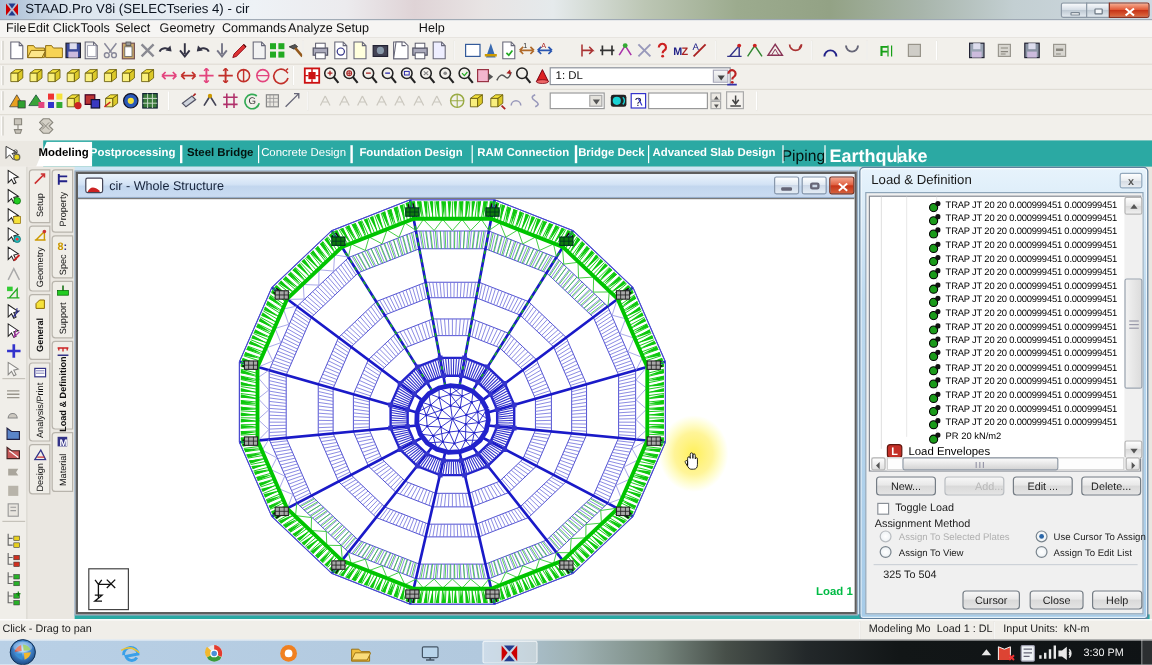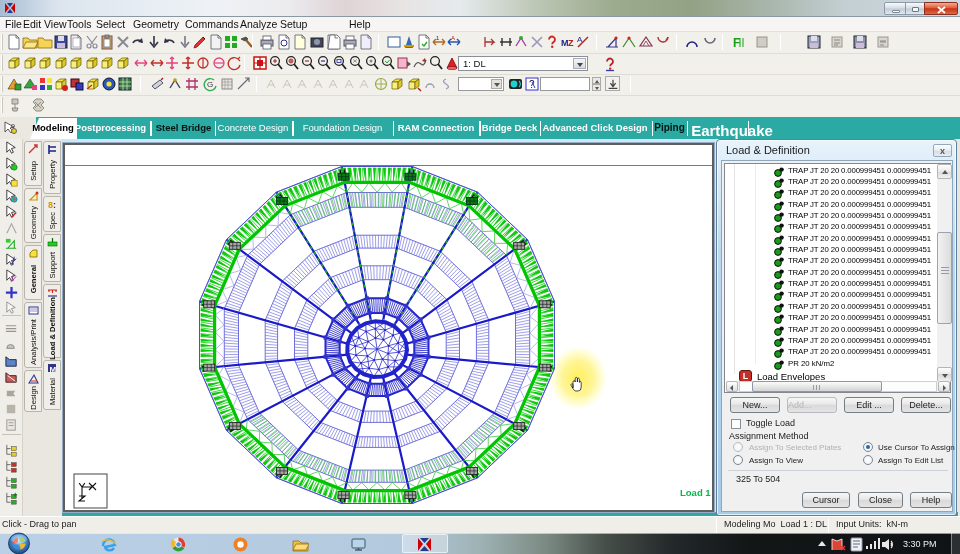--- a/index.html
+++ b/index.html
@@ -6,38 +6,39 @@
 .vsep{position:absolute;width:1px;background:#c9c5bc;border-right:1px solid #fff}
 .t{position:absolute;white-space:nowrap}
 </style></head><body>
 <div class="ab" style="left:0;top:0;width:960px;height:17px;background:linear-gradient(to right,#a8bdd4 0%,#dce5ee 6%,#eef2f6 22%,#ecebee 30%,#dfd3d6 36%,#e8e4e4 42%,#e5eaec 48%,#bcc6b4 56%,#9cab8e 64%,#93a285 72%,#a8b5ab 80%,#c3cfd2 88%,#cfd9e2 100%);border-bottom:1px solid #8a97a5">
 <svg class="ab" style="left:4px;top:2px" width="12" height="12" viewBox="0 0 12 12">
       <path d="M1 1 L5 6 L1 11 Z" fill="#c00"></path>
       <path d="M11 1 L7 6 L11 11 Z" fill="#c00"></path>
       <path d="M3 1 h6 L6 5 Z" fill="#223a8c"></path>
       <path d="M3 11 h6 L6 7 Z" fill="#223a8c"></path>
     </svg>
+<span class="t" style="left:21px;top:2px;font-size:11px;color:#0c1420">STAAD.Pro V8i (SELECTseries 4) - cir</span>
 </div>
 <div class="ab" style="left:884px;top:2px;width:74px;height:13px">
 <div class="ab" style="left:0;top:0;width:22px;height:13px;background:linear-gradient(#f8fafc,#d5dde5 48%,#bfcad4 52%,#e2e9ef);border:1px solid #8d99a6;border-radius:2px 0 0 2px">
       <div class="ab" style="left:7px;top:7px;width:8px;height:2.5px;background:#fdfdfd;border:0.5px solid #7a8692;border-radius:1px"></div>
     </div>
 <div class="ab" style="left:21px;top:0;width:20px;height:13px;background:linear-gradient(#f8fafc,#d5dde5 48%,#bfcad4 52%,#e2e9ef);border:1px solid #8d99a6">
       <div class="ab" style="left:6px;top:3.5px;width:7px;height:5px;border:1.5px solid #6a7682;border-radius:1px;background:#f4f7fa"></div>
     </div>
 <div class="ab" style="left:40px;top:0;width:34px;height:13px;background:linear-gradient(#f5ab90,#e25c3a 45%,#c63418 52%,#dd6a40);border:1px solid #8a3020;border-radius:0 2px 2px 0">
       <svg class="ab" style="left:12px;top:2.5px" width="9" height="8" viewBox="0 0 9 8">
         <path d="M1 1 L8 7 M8 1 L1 7" stroke="#fff" stroke-width="1.7"></path>
       </svg>
     </div>
 </div>
 <div class="ab" style="left:0;top:17px;width:960px;height:15px;background:#f6f5f3;border-bottom:1px solid #e3e0da">
     <span class="t" style="left:5px;top:1px;font-size:10.5px;color:#111">File</span>
     <span class="t" style="left:23px;top:1px;font-size:10.5px;color:#111">Edit</span>
-    <span class="t" style="left:44px;top:1px;font-size:10.5px;color:#111">View</span>
+    <span class="t" style="left:44px;top:1px;font-size:10.5px;color:#111">Click</span>
     <span class="t" style="left:67px;top:1px;font-size:10.5px;color:#111">Tools</span>
     <span class="t" style="left:96px;top:1px;font-size:10.5px;color:#111">Select</span>
     <span class="t" style="left:133px;top:1px;font-size:10.5px;color:#111">Geometry</span>
     <span class="t" style="left:185px;top:1px;font-size:10.5px;color:#111">Commands</span>
     <span class="t" style="left:240px;top:1px;font-size:10.5px;color:#111">Analyze</span>
     <span class="t" style="left:280px;top:1px;font-size:10.5px;color:#111">Setup</span>
     <span class="t" style="left:309px;top:19px;font-size:10.5px;color:#111">Window</span>
     <span class="t" style="left:349px;top:1px;font-size:10.5px;color:#111">Help</span>
   </div>
 <div class="ab" style="left:0;top:32px;width:960px;height:85px;background:#f2f0eb"></div>
@@ -368,21 +369,21 @@
     <path d="M13 3 l1 4 -4 -1 Z" fill="#a22"></path>
   </svg>
 <svg class="ab" style="left:428px;top:55px" width="16" height="16" viewBox="0 0 16 16">
     <circle cx="7" cy="6" r="4.4" fill="none" stroke="#222" stroke-width="1.3"></circle>
     <path d="M10 9 L14 14" stroke="#222" stroke-width="1.8"></path>
   </svg>
 <svg class="ab" style="left:444px;top:55px" width="16" height="16" viewBox="0 0 16 16">
     <path d="M8 3 L13 13 H3 Z" fill="#d22" stroke="#701" stroke-width="0.8"></path>
     <ellipse cx="8" cy="13" rx="5" ry="1.6" fill="#e66" stroke="#701" stroke-width="0.6"></ellipse>
   </svg>
-<div class="ab" style="left:458px;top:56px;width:130px;height:15px;background:#fff;border:1px solid #8a8f98">
+<div class="ab" style="left:458px;top:56px;width:151px;height:15px;background:#fff;border:1px solid #8a8f98">
 <span class="t" style="left:4px;top:1px;font-size:9.5px;color:#111">1: DL</span>
 <div class="ab" style="right:1px;top:1px;width:13px;height:11px;background:linear-gradient(#f6f6f6,#d8dade);border:1px solid #aab">
       <div class="ab" style="left:3px;top:4px;border-left:3px solid transparent;border-right:3px solid transparent;border-top:4px solid #444"></div>
     </div>
 </div>
 <svg class="ab" style="left:602px;top:56px" width="16" height="16" viewBox="0 0 16 16">
     <path d="M5 5.5 a3 3 0 1 1 4.5 2.6 q-1.3 0.7 -1.3 2.2" fill="none" stroke="#b22" stroke-width="1.8"></path>
     <circle cx="8.2" cy="12.6" r="1.2" fill="#b22"></circle>
     <path d="M4 14.5 h8" stroke="#33a" stroke-width="1.3"></path>
   </svg>
@@ -550,25 +551,25 @@
     <path d="M2 2 L2 12 L5 9 L8 13 L10 11 L7 8 L11 7 Z" fill="#fff" stroke="#333" stroke-width="0.8"></path>
     <text x="8" y="8" font-size="7" fill="#333">o</text>
     <circle cx="11" cy="11" r="2.5" fill="#e8d020" stroke="#665"></circle>
   </svg>
 <div class="ab" style="left:36px;top:117px;width:924px;height:22px;background:#2ba9a3"></div>
 <div class="ab" style="left:30px;top:118px;width:47px;height:21px;background:#fff;clip-path:polygon(9px 0,47px 0,47px 21px,0 21px)"></div>
 <div class="t" style="left:53px;top:122px;transform:translateX(-50%);font-size:9.5px;font-weight:bold;color:#000">Modeling</div>
 <div class="t" style="left:110.5px;top:122px;transform:translateX(-50%);font-size:9.5px;font-weight:bold;color:#fff">Postprocessing</div>
 <div class="t" style="left:183.5px;top:122px;transform:translateX(-50%);font-size:9.5px;font-weight:bold;color:#04140f">Steel Bridge</div>
 <div class="t" style="left:253px;top:122px;transform:translateX(-50%);font-size:9.5px;font-weight:normal;color:#fff">Concrete Design</div>
-<div class="t" style="left:342.5px;top:122px;transform:translateX(-50%);font-size:9.5px;font-weight:normal;color:#fff">Foundation Design</div>
+<div class="t" style="left:342.5px;top:122px;transform:translateX(-50%);font-size:9.5px;font-weight:bold;color:#fff">Foundation Design</div>
 <div class="t" style="left:436px;top:122px;transform:translateX(-50%);font-size:9.5px;font-weight:bold;color:#fff">RAM Connection</div>
 <div class="t" style="left:509.5px;top:122px;transform:translateX(-50%);font-size:9.5px;font-weight:bold;color:#fff">Bridge Deck</div>
-<div class="t" style="left:595px;top:122px;transform:translateX(-50%);font-size:9.5px;font-weight:bold;color:#fff">Advanced Click Design</div>
-<div class="t" style="left:669.5px;top:122px;transform:translateX(-50%);font-size:10px;font-weight:bold;color:#04140f">Piping</div>
+<div class="t" style="left:595px;top:122px;transform:translateX(-50%);font-size:9.5px;font-weight:bold;color:#fff">Advanced Slab Design</div>
+<div class="t" style="left:669.5px;top:122px;transform:translateX(-50%);font-size:13px;font-weight:normal;color:#04140f">Piping</div>
 <div class="t" style="left:732px;top:122px;transform:translateX(-50%);font-size:15px;font-weight:bold;color:#fff">Earthquake</div>
 <div class="ab" style="left:150px;top:121px;width:1.5px;height:15px;background:#fff"></div>
 <div class="ab" style="left:214.5px;top:121px;width:1.5px;height:15px;background:#fff"></div>
 <div class="ab" style="left:292px;top:121px;width:1.5px;height:15px;background:#fff"></div>
 <div class="ab" style="left:392.5px;top:121px;width:1.5px;height:15px;background:#fff"></div>
 <div class="ab" style="left:479px;top:121px;width:1.5px;height:15px;background:#fff"></div>
 <div class="ab" style="left:539.5px;top:121px;width:1.5px;height:15px;background:#fff"></div>
 <div class="ab" style="left:651.5px;top:121px;width:1.5px;height:15px;background:#fff"></div>
 <div class="ab" style="left:686.5px;top:121px;width:1.5px;height:15px;background:#fff"></div>
 <div class="ab" style="left:747.5px;top:121px;width:1.5px;height:15px;background:#fff"></div>
@@ -747,20 +748,37 @@
 <div class="ab" style="left:43px;top:360px;width:18px;height:50px;background:#f0eee8;border:1px solid #b8b4ac;border-radius:3px 0 0 3px">
     <svg class="ab" style="left:3px;top:2px" width="11" height="11" viewBox="0 0 11 11">
       <rect x="1" y="1" width="8" height="8" fill="#338"></rect>
       <text x="2.5" y="8.5" font-size="8" fill="#fff" font-weight="bold">M</text>
     </svg>
     <div class="ab" style="left:0;top:14px;width:16px;height:34px;display:flex;align-items:center;justify-content:center">
       <span style="writing-mode:vertical-rl;transform:rotate(180deg);font-size:7.6px;font-weight:normal;color:#111;white-space:nowrap">Material</span>
     </div>
   </div>
 <div class="ab" style="left:63px;top:143px;width:651px;height:369px;border:2px solid #5e5e5e;background:#fff;box-shadow:0 0 0 1px #96acc4">
+<div class="ab" style="left:0;top:0;width:647px;height:20px;background:linear-gradient(#eaf3fc,#d3e3f5 45%,#c2d6ee 55%,#cadcf2);border-bottom:1px solid #96aecb">
+<div class="ab" style="left:6px;top:3px;width:15px;height:13px;background:#fff;border:1.5px solid #445;border-radius:2px"><svg width="12" height="10" viewBox="0 0 12 10">
+          <path d="M1 8 Q4 1 11 7 L11 8 Z" fill="#c22"></path>
+        </svg></div>
+<span class="t" style="left:26px;top:4px;font-size:10.5px;color:#16233a">cir - Whole Structure</span>
+<div class="ab" style="left:580px;top:2px;width:21px;height:15px;background:linear-gradient(#fdfeff,#dfe8f2 50%,#ccd8e8 50%,#e4ecf4);border:1px solid #8898ac;border-radius:2px">
+        <div class="ab" style="left:5px;top:8px;width:9px;height:3px;background:#667;border-radius:1px"></div>
+      </div>
+<div class="ab" style="left:603px;top:2px;width:21px;height:15px;background:linear-gradient(#fdfeff,#dfe8f2 50%,#ccd8e8 50%,#e4ecf4);border:1px solid #8898ac;border-radius:2px">
+        <div class="ab" style="left:5.5px;top:3.5px;width:8px;height:6px;border:2px solid #667;border-radius:2px"></div>
+      </div>
+<div class="ab" style="left:626px;top:2px;width:21px;height:15px;background:linear-gradient(#f4a58e,#e06040 48%,#c63418 52%,#d4603c);border:1px solid #7c2a14;border-radius:2px">
+        <svg class="ab" style="left:6px;top:3.5px" width="9" height="8" viewBox="0 0 9 8">
+          <path d="M1 1 L8 7 M8 1 L1 7" stroke="#fff" stroke-width="1.6"></path>
+        </svg>
+      </div>
+</div>
 <div class="ab" id="client" style="left:0;top:20px;width:647px;height:345px;background:#fff;border-top:1px solid #7a7a7a">
 <svg width="649" height="344" viewBox="0 0 649 344" style="position:absolute;left:0;top:0">
 <defs>
           <radialGradient id="glow" cx="50%" cy="50%" r="50%">
             <stop offset="0%" stop-color="#ffef50" stop-opacity="0.95"></stop>
             <stop offset="55%" stop-color="#fff176" stop-opacity="0.75"></stop>
             <stop offset="100%" stop-color="#ffff80" stop-opacity="0"></stop>
           </radialGradient>
         </defs>
 <path d="M489.5 135.5L462.5 73.6L412.6 26.2L347.3 0.5L276.7 0.5L211.4 26.2L161.5 73.6L134.5 135.5L134.5 202.5L161.5 264.4L211.4 311.8L276.7 337.5L347.3 337.5L412.6 311.8L462.5 264.4L489.5 202.5L489.5 135.5ZM464.7 142.6L441.4 89.3L398.5 48.6L342.4 26.5L281.6 26.5L225.5 48.6L182.6 89.3L159.3 142.6L159.3 200.2L182.6 253.4L225.5 294.2L281.6 316.3L342.4 316.3L398.5 294.2L441.4 253.4L464.7 200.2L464.7 142.6ZM450.5 146.6L429.4 98.3L390.4 61.3L339.5 41.3L284.5 41.3L233.6 61.3L194.6 98.3L173.5 146.6L173.5 198.9L194.6 247.2L233.6 284.1L284.5 304.1L339.5 304.1L390.4 284.1L429.4 247.2L450.5 198.9L450.5 146.6ZM423.8 154.2L406.8 115.2L375.4 85.3L334.2 69.2L289.8 69.2L248.6 85.3L217.2 115.2L200.2 154.2L200.2 196.4L217.2 235.4L248.6 265.3L289.8 281.4L334.2 281.4L375.4 265.3L406.8 235.4L423.8 196.4L423.8 154.2ZM411.4 157.7L396.3 123.0L368.3 96.5L331.8 82.1L292.2 82.1L255.7 96.5L227.7 123.0L212.6 157.7L212.6 195.2L227.7 229.9L255.7 256.5L292.2 270.8L331.8 270.8L368.3 256.5L396.3 229.9L411.4 195.2L411.4 157.7ZM394.5 162.5L382.0 133.7L358.8 111.7L328.4 99.8L295.6 99.8L265.2 111.7L242.0 133.7L229.5 162.5L229.5 193.7L242.0 222.5L265.2 244.5L295.6 256.4L328.4 256.4L358.8 244.5L382.0 222.5L394.5 193.7L394.5 162.5ZM381.2 166.3L370.7 142.2L351.2 123.7L325.8 113.7L298.2 113.7L272.8 123.7L253.3 142.2L242.8 166.3L242.8 192.4L253.3 216.6L272.8 235.1L298.2 245.1L325.8 245.1L351.2 235.1L370.7 216.6L381.2 192.4L381.2 166.3Z" fill="none" stroke="#4a4ad0" stroke-width="0.8"></path>
@@ -1027,21 +1045,21 @@
 <div class="ab" style="left:26px;top:0;width:130px;height:11px;background:linear-gradient(#fbfbfb,#d4d4d4);border:1px solid #8e98a4;border-radius:2px">
           <div class="ab" style="left:60px;top:3px;width:1px;height:5px;background:#99a"></div>
           <div class="ab" style="left:63px;top:3px;width:1px;height:5px;background:#99a"></div>
           <div class="ab" style="left:66px;top:3px;width:1px;height:5px;background:#99a"></div>
         </div>
 <div class="ab" style="left:212px;top:0;width:12px;height:11px;background:linear-gradient(#fefefe,#e0e0e0);border:1px solid #b5b5b5;border-radius:2px">
           <div class="ab" style="left:4px;top:2.5px;border-top:3px solid transparent;border-bottom:3px solid transparent;border-left:3.5px solid #555"></div>
         </div>
 </div>
 <div class="ab" style="left:8px;top:236px;width:50px;height:16px;background:linear-gradient(#f7f7f7,#e8e8e8 45%,#d9d9d9 50%,#e4e4e4);border:1px solid #757d85;border-radius:3px;text-align:center;font-size:9px;color:#222;line-height:14px">New...</div>
-<div class="ab" style="left:65px;top:236px;width:50px;height:16px;background:linear-gradient(#f7f7f7,#e8e8e8 45%,#d9d9d9 50%,#e4e4e4);border:1px solid #b8bcc0;border-radius:3px;text-align:left;font-size:9px;color:#b8b8b8;line-height:14px">Add...</div>
+<div class="ab" style="left:65px;top:236px;width:50px;height:16px;background:linear-gradient(#f7f7f7,#e8e8e8 45%,#d9d9d9 50%,#e4e4e4);border:1px solid #b8bcc0;border-radius:3px;text-align:right;font-size:9px;color:#b8b8b8;line-height:14px">Add...</div>
 <div class="ab" style="left:122px;top:236px;width:50px;height:16px;background:linear-gradient(#f7f7f7,#e8e8e8 45%,#d9d9d9 50%,#e4e4e4);border:1px solid #757d85;border-radius:3px;text-align:center;font-size:9px;color:#222;line-height:14px">Edit ...</div>
 <div class="ab" style="left:179px;top:236px;width:50px;height:16px;background:linear-gradient(#f7f7f7,#e8e8e8 45%,#d9d9d9 50%,#e4e4e4);border:1px solid #757d85;border-radius:3px;text-align:center;font-size:9px;color:#222;line-height:14px">Delete...</div>
 <div class="ab" style="left:9px;top:258px;width:10px;height:10px;background:#fff;border:1px solid #8a9097"></div>
 <span class="t" style="left:24px;top:257px;font-size:9px;color:#222">Toggle Load</span>
 <span class="t" style="left:7px;top:270px;font-size:9px;color:#222">Assignment Method</span>
 <div class="ab" style="left:11px;top:281px;width:10px;height:10px;border-radius:50%;background:radial-gradient(#fff,#e8eef2);border:1px solid #b8bcc0"></div>
 <span class="t" style="left:27px;top:282px;font-size:8px;color:#b0b0b0">Assign To Selected Plates</span>
 <div class="ab" style="left:141px;top:281px;width:10px;height:10px;border-radius:50%;background:radial-gradient(#fff,#e8eef2);border:1px solid #7a858e">
         <div class="ab" style="left:2px;top:2px;width:4px;height:4px;border-radius:50%;background:#2a66a8"></div>
       </div>

